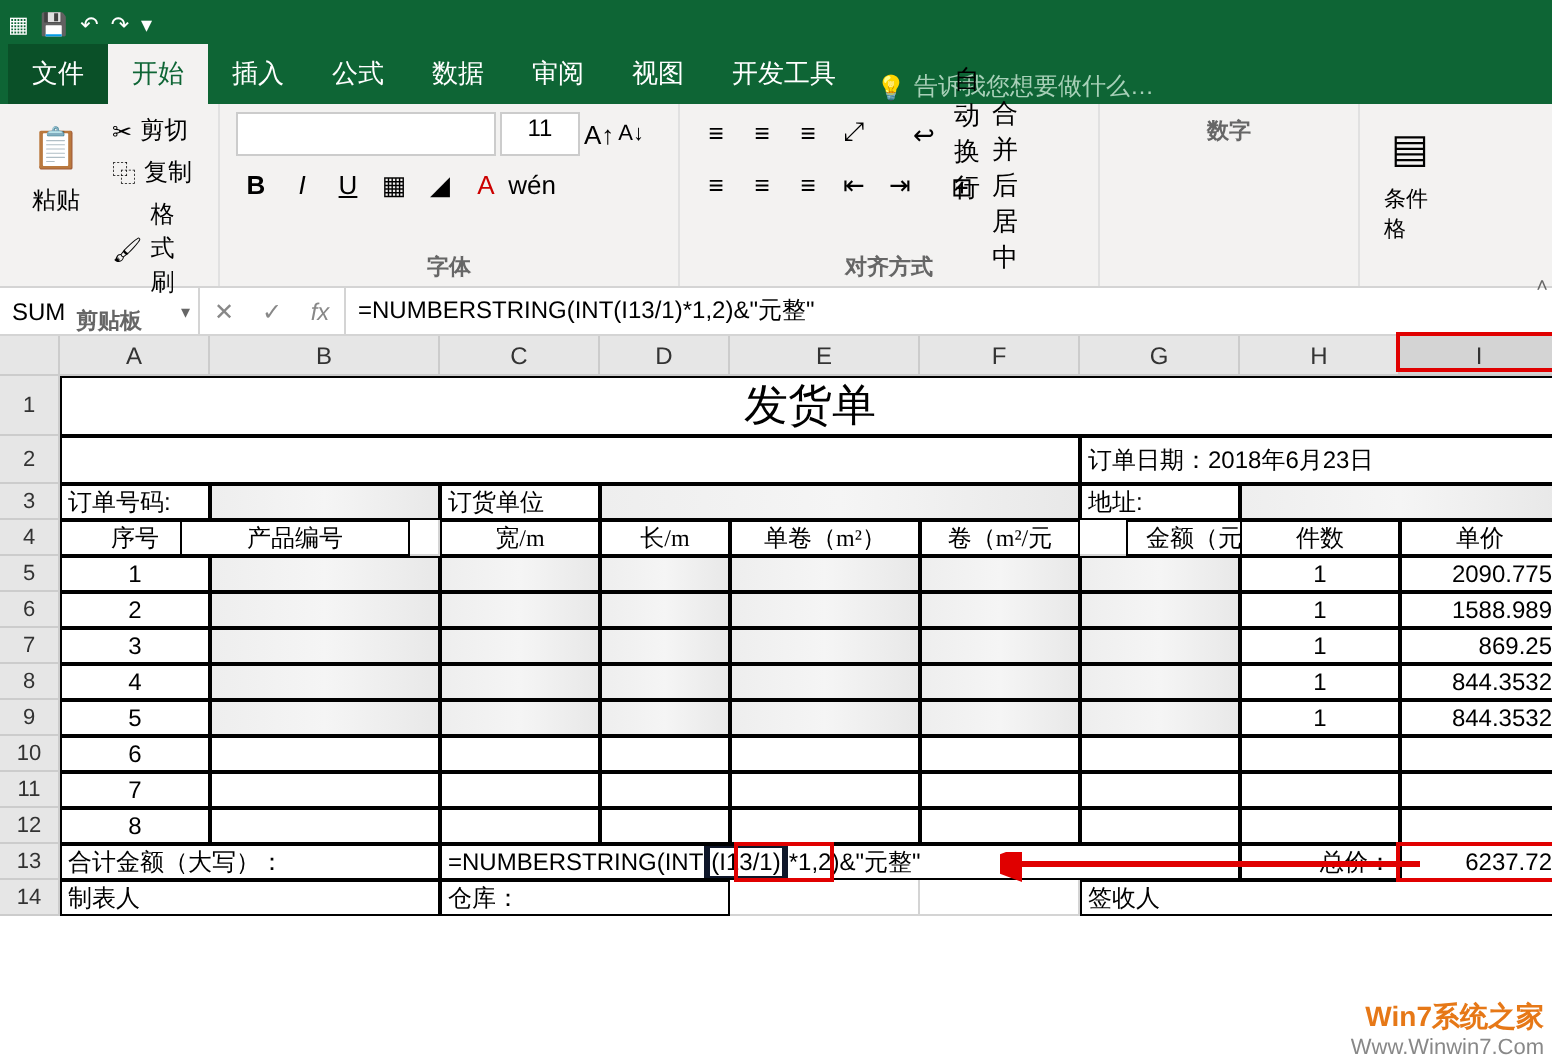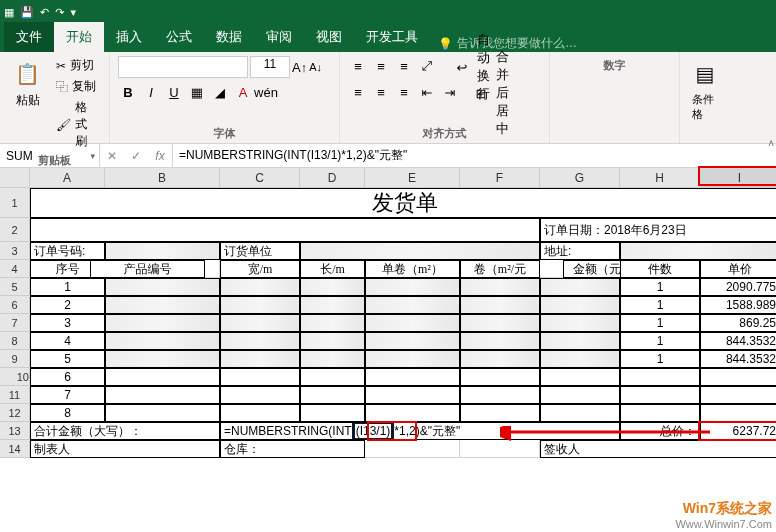--- a/index.html
+++ b/index.html
@@ -199,21 +199,21 @@
       <div class="row-headers" id="rowh">
           <div class="row-h" style="height: 30px; line-height: 30px;">1</div>
           <div class="row-h" style="height: 24px; line-height: 24px;">2</div>
           <div class="row-h" style="height: 18px; line-height: 18px;">3</div>
           <div class="row-h" style="height: 18px; line-height: 18px;">4</div>
           <div class="row-h" style="height: 18px; line-height: 18px;">5</div>
           <div class="row-h" style="height: 18px; line-height: 18px;">6</div>
           <div class="row-h" style="height: 18px; line-height: 18px;">7</div>
           <div class="row-h" style="height: 18px; line-height: 18px;">8</div>
           <div class="row-h" style="height: 18px; line-height: 18px;">9</div>
-          <div class="row-h" style="height: 18px; line-height: 18px; text-align: right;">10</div>
+          <div class="row-h" style="height: 18px; line-height: 18px;">10</div>
           <div class="row-h" style="height: 18px; line-height: 18px;">11</div>
           <div class="row-h" style="height: 18px; line-height: 18px;">12</div>
           <div class="row-h" style="height: 18px; line-height: 18px;">13</div>
           <div class="row-h" style="height: 18px; line-height: 18px;">14</div>
         </div>
       <div class="grid" id="grid" style="width: 750px; height: 270px;">
           <div class="cell " style="left: 0px; top: 0px; width: 75px; height: 30px;"></div>
           <div class="cell " style="left: 75px; top: 0px; width: 115px; height: 30px;"></div>
           <div class="cell " style="left: 190px; top: 0px; width: 80px; height: 30px;"></div>
           <div class="cell " style="left: 270px; top: 0px; width: 65px; height: 30px;"></div>

